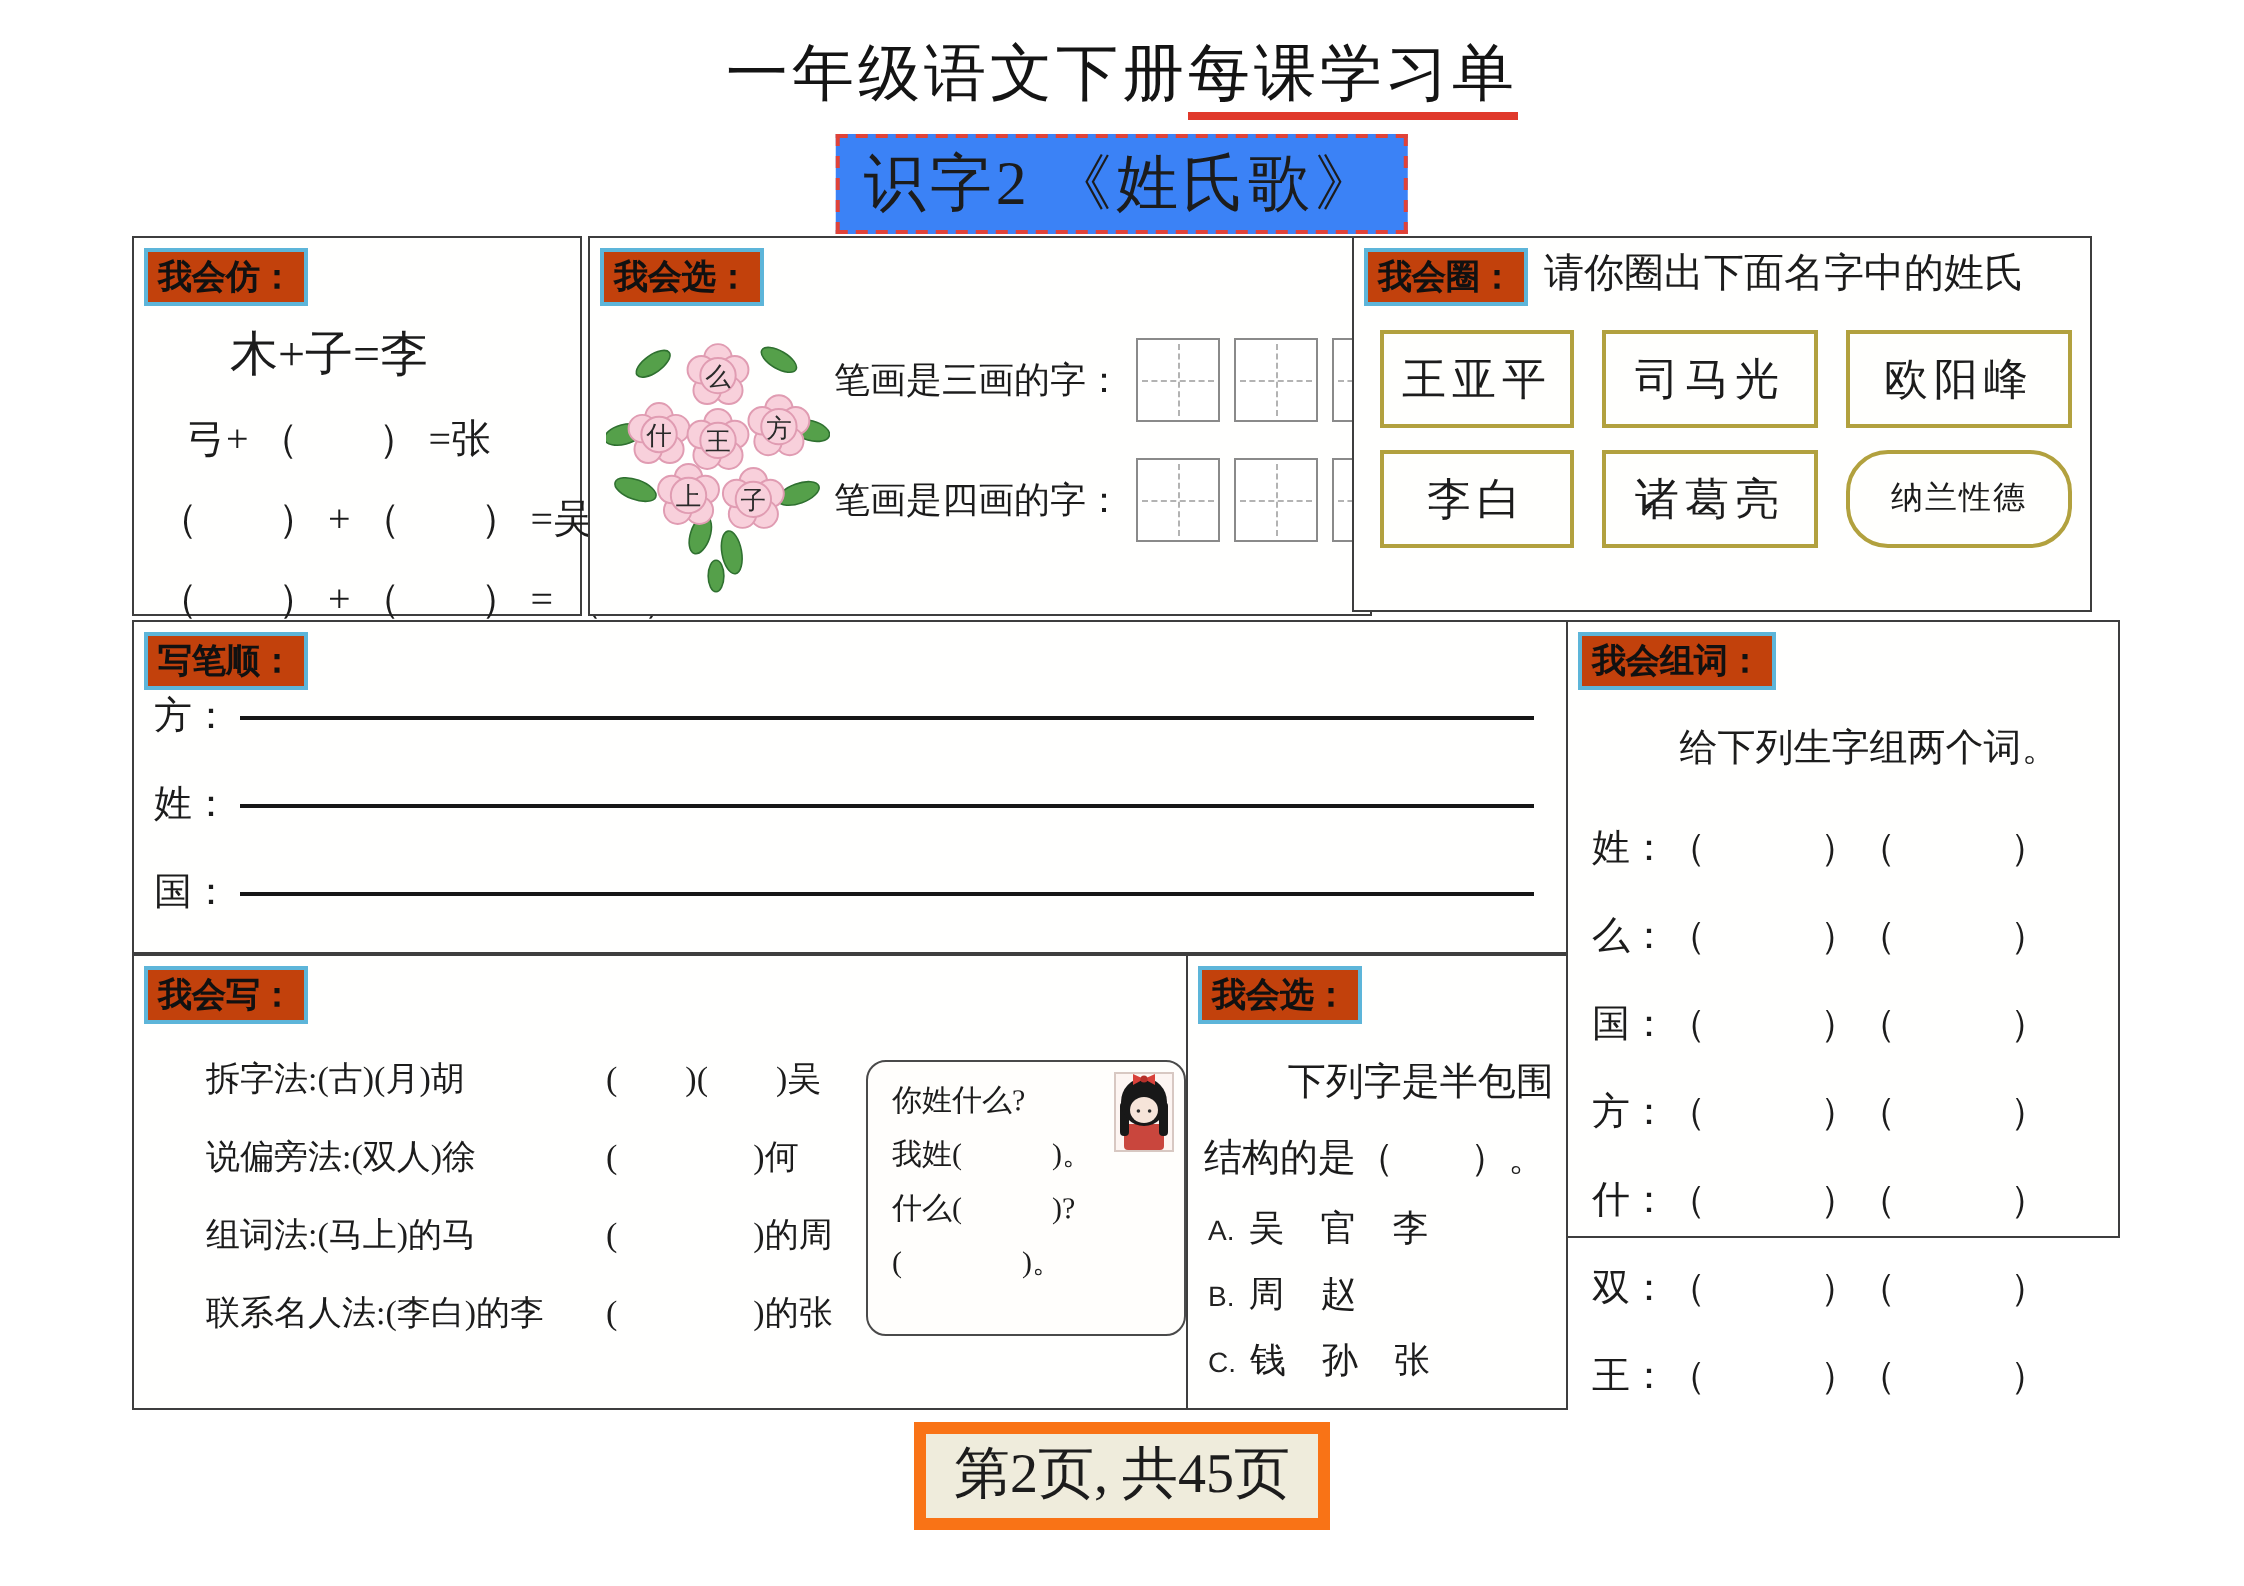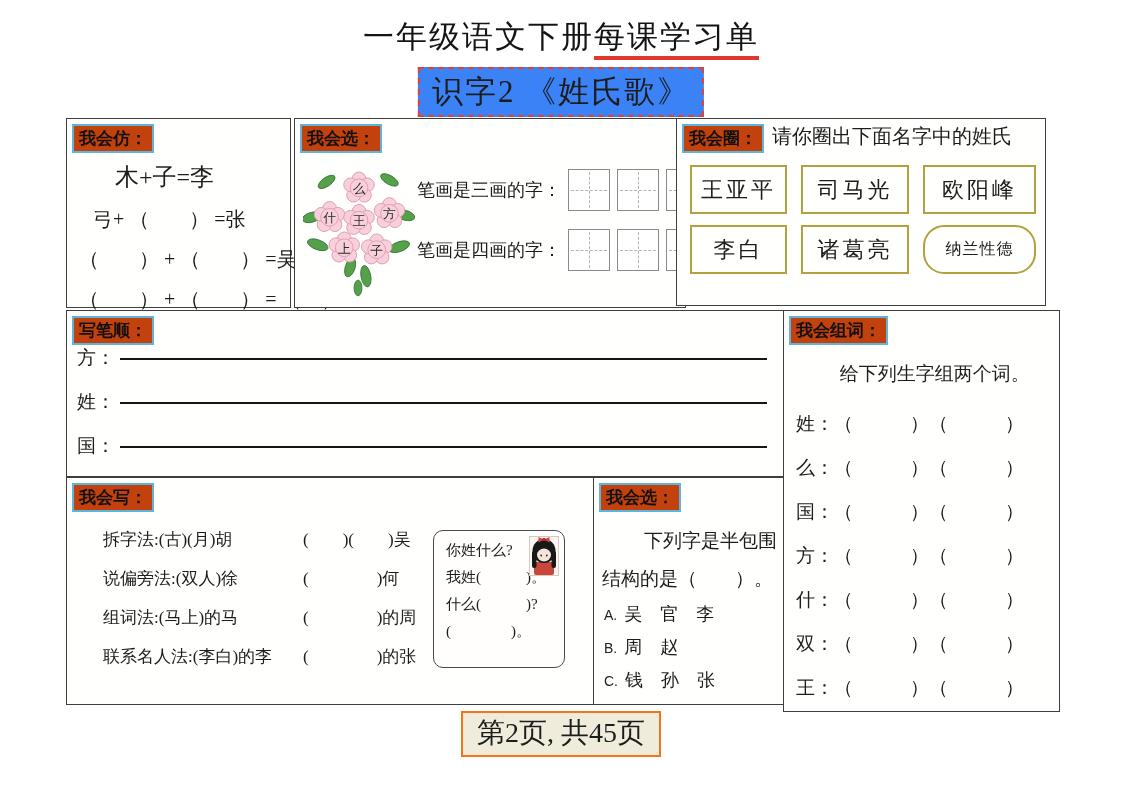--- a/index.html
+++ b/index.html
@@ -59,21 +59,21 @@
     white-space: nowrap;
   }
 
   
   #box-imitate       { left: 66px;  top: 118px; width: 225px; height: 190px; }
   #box-strokechoose  { left: 294px; top: 118px; width: 392px; height: 190px; }
   #box-circle        { left: 676px; top: 118px; width: 370px; height: 188px; }
   #box-strokeorder   { left: 66px;  top: 310px; width: 718px; height: 167px; }
   #box-write         { left: 66px;  top: 477px; width: 528px; height: 228px; }
   #box-structchoose  { left: 593px; top: 477px; width: 191px; height: 228px; }
-  #box-formwords     { left: 783px; top: 310px; width: 277px; height: 402px; }
+  #box-formwords     { left: 783px; top: 310px; width: 277px; height: 309px; }
 
   
   .im-line { font-size: 20px; margin-top: 13px; white-space: pre; }
   .im-line.l0 { font-size: 24px; padding-left: 48px; margin-top: 8px; }
   .im-line.l1 { padding-left: 26px; }
   .im-line.l2 { padding-left: 12px; }
   .im-line.l3 { padding-left: 12px; }
 
   
   .flower-wrap { position: absolute; left: 8px; top: 46px; width: 112px; height: 136px; }
@@ -148,21 +148,21 @@
   }
 
   
   .wr-rows { margin-top: 16px; }
   .wr-row { display: flex; margin: 0 0 16px 36px; font-size: 17px; }
   .wr-method { width: 200px; white-space: pre; font-family: Liberation Serif, serif; }
   .wr-answer { white-space: pre; }
   .dialog {
     position: absolute;
     left: 366px; top: 52px;
-    width: 132px; height: 138px;
+    width: 160px; height: 138px;
     border: 1.5px solid #4a4a4a;
     border-radius: 10px;
     box-sizing: border-box;
     padding: 10px 6px 0 12px;
     font-size: 15px;
     background: #fffefc;
   }
   .dialog .dl { margin-bottom: 8px; white-space: pre; }
   .avatar {
     position: absolute;
@@ -186,21 +186,21 @@
   
   .fw-intro { margin: 16px 8px 0 12px; text-indent: 2.3em; font-size: 19px; white-space: nowrap; }
   .fw-rows { margin-top: 6px; }
   .fw-row { margin: 0 0 0 12px; padding-top: 18px; font-size: 19px; white-space: pre; }
 
   
   .footer {
     position: absolute;
     left: 50%; top: 711px;
     transform: translateX(-50%);
-    border: 2px solid #f97316;
+    border: 6px solid #f97316;
     background: #efecdc;
     font-size: 28px;
     padding: 1px 14px 3px 14px;
     white-space: nowrap;
   }
 </style>
 </head>
 <body>
 
 <div class="sheet">

